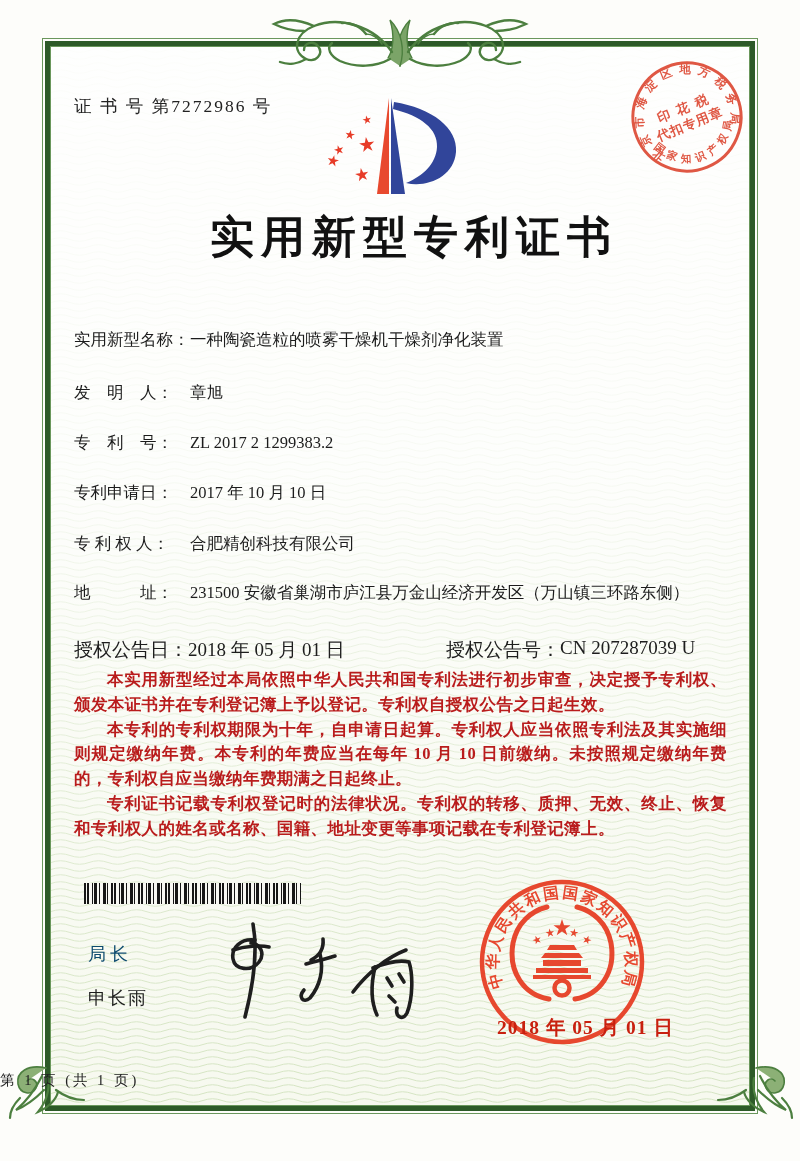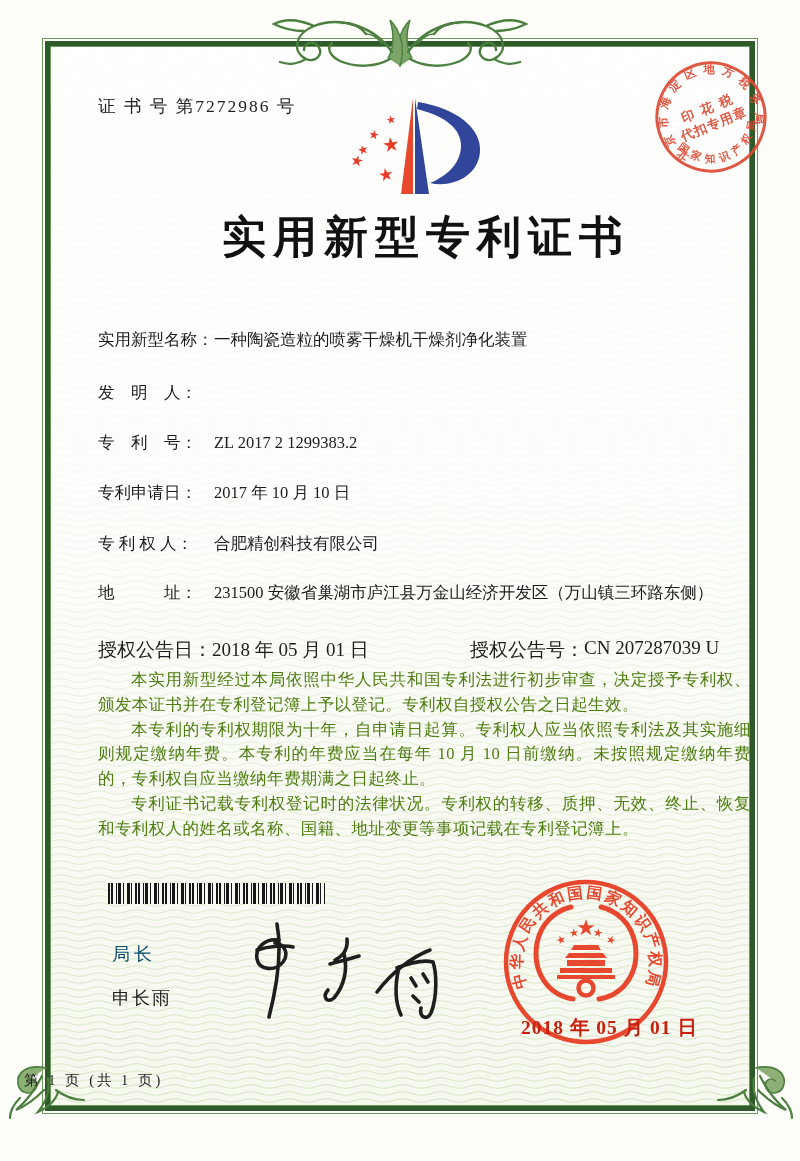--- a/index.html
+++ b/index.html
@@ -13,34 +13,34 @@
   .frame-inner { position:relative; width:100%; height:100%; border:1px solid #6a975c; background:#f4f7ea; overflow:hidden; }
   .guilloche { position:absolute; inset:0; width:100%; height:100%; }
   .veil { position:absolute; inset:0; background:linear-gradient(180deg, rgba(255,255,255,.95) 0%, rgba(255,255,255,.85) 40%, rgba(255,255,255,.45) 72%, rgba(255,255,255,.25) 100%); }
 
   .ornament-top { position:absolute; left:258px; top:4px; z-index:2; }
   .ornament-corner { position:absolute; top:1062px; z-index:2; }
   .ornament-corner.left { left:6px; }
   .ornament-corner.right { left:716px; transform:scaleX(-1); }
 
   
-  .content { position:absolute; inset:0; z-index:3; color:#1d1d1d;margin-left:24px; }
+  .content { position:absolute; inset:0; z-index:3; color:#1d1d1d; }
   .cert-no { position:absolute; left:74px; top:94px; font-size:17.5px; letter-spacing:2px; color:#222; }
   .logo { position:absolute; left:300px; top:90px; }
   .tax-seal { position:absolute; left:626px; top:56px; transform:rotate(-22deg); opacity:.92; }
   .title { position:absolute; left:0; right:0; top:208px; text-align:center; font-size:44px; font-weight:bold; letter-spacing:7px; color:#111;padding-left:28px; }
 
   .field-row { position:absolute; left:74px; width:654px; display:flex; font-size:16.5px; line-height:23px; color:#1c1c1c;align-items:flex-end; }
   .field-label { flex:0 0 116px; white-space:pre; }
   .field-value { flex:1; max-width:532px; }
   .grant-row { position:absolute; left:74px; top:637px; width:652px; display:flex; font-size:19px;align-items:center; }
   .grant-left { width:372px; display:flex; }
   .grant-right { display:flex; }
 
-  .paragraphs { position:absolute; left:74px; top:668px; width:653px; font-size:16.5px; line-height:24.8px; text-align:justify; color:#4d7c0f; }
+  .paragraphs { position:absolute; left:74px; top:668px; width:653px; font-size:16.5px; line-height:24.8px; text-align:justify; color:#b91c1c;font-weight:bold; }
   .paragraphs p { text-indent:2em; letter-spacing:.4px; }
 
   .barcode { position:absolute; left:84px; top:883px; width:217px; height:21px;
     background:repeating-linear-gradient(90deg,
       #161616 0 2px, #f7f7f2 2px 3px, #161616 3px 5px, #f7f7f2 5px 8px,
       #161616 8px 9px, #f7f7f2 9px 10px, #161616 10px 13px, #f7f7f2 13px 15px,
       #161616 15px 16px, #f7f7f2 16px 19px, #161616 19px 22px, #f7f7f2 22px 23px,
       #161616 23px 24px, #f7f7f2 24px 27px); }
 
   .director-title { position:absolute; left:88px; top:942px; font-size:18px; letter-spacing:4px; color:#0c4a6e; }
@@ -143,20 +143,21 @@
     </svg>
 
     <div class="title">实用新型专利证书</div>
 
     <div class="field-row" style="top:328px">
       <span class="field-label">实用新型名称：</span>
       <span class="field-value">一种陶瓷造粒的喷雾干燥机干燥剂净化装置</span>
     </div>
     <div class="field-row" style="top:381px">
       <span class="field-label">发　明　人：</span>
+      <span class="field-value">章旭</span>
     </div>
     <div class="field-row" style="top:431px">
       <span class="field-label">专　利　号：</span>
       <span class="field-value">ZL 2017 2 1299383.2</span>
     </div>
     <div class="field-row" style="top:481px">
       <span class="field-label">专利申请日：</span>
       <span class="field-value">2017 年 10 月 10 日</span>
     </div>
     <div class="field-row" style="top:532px">

